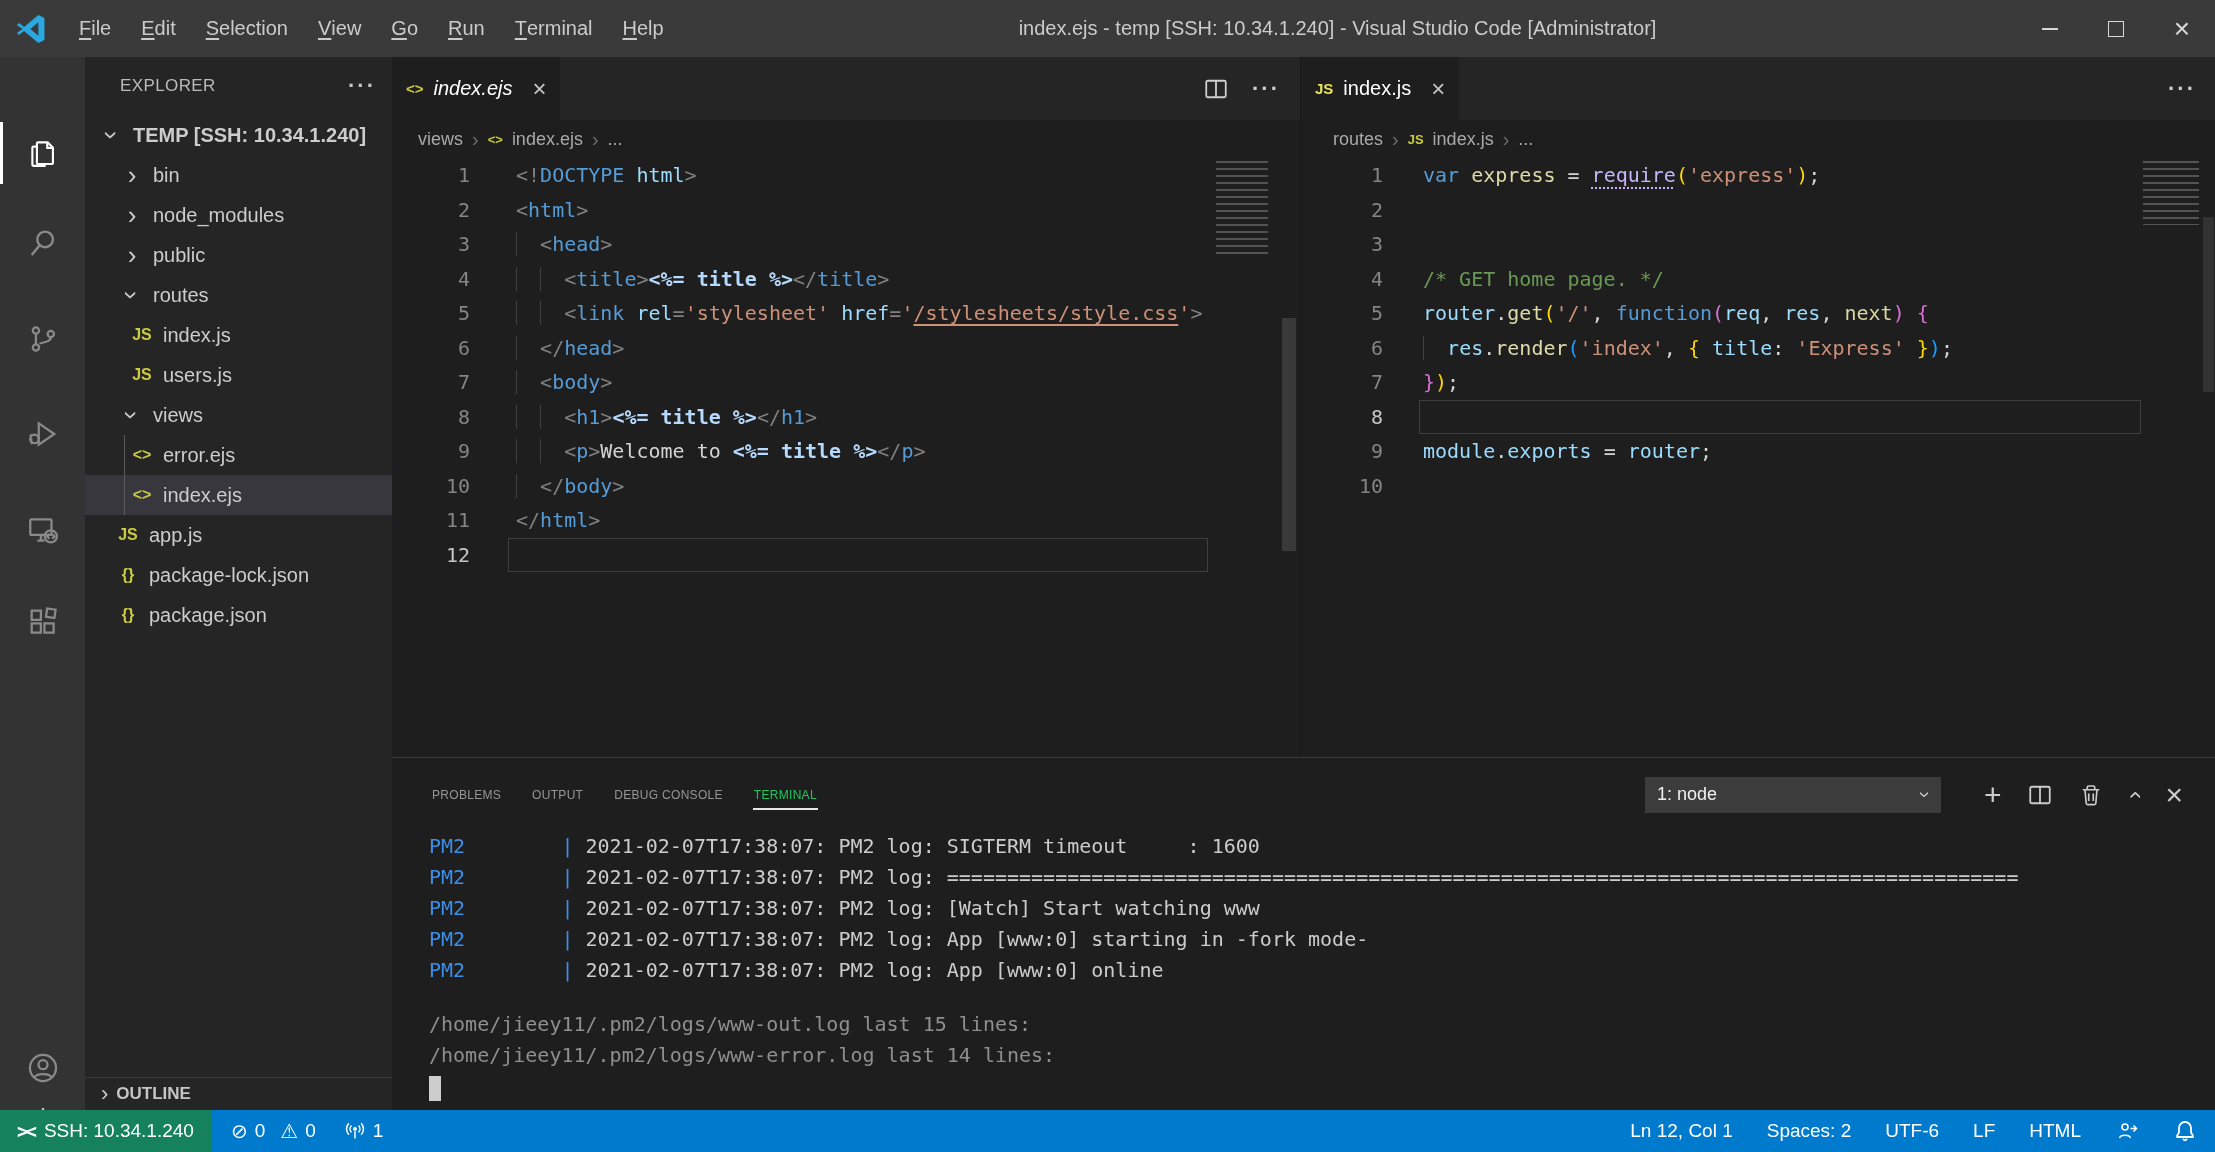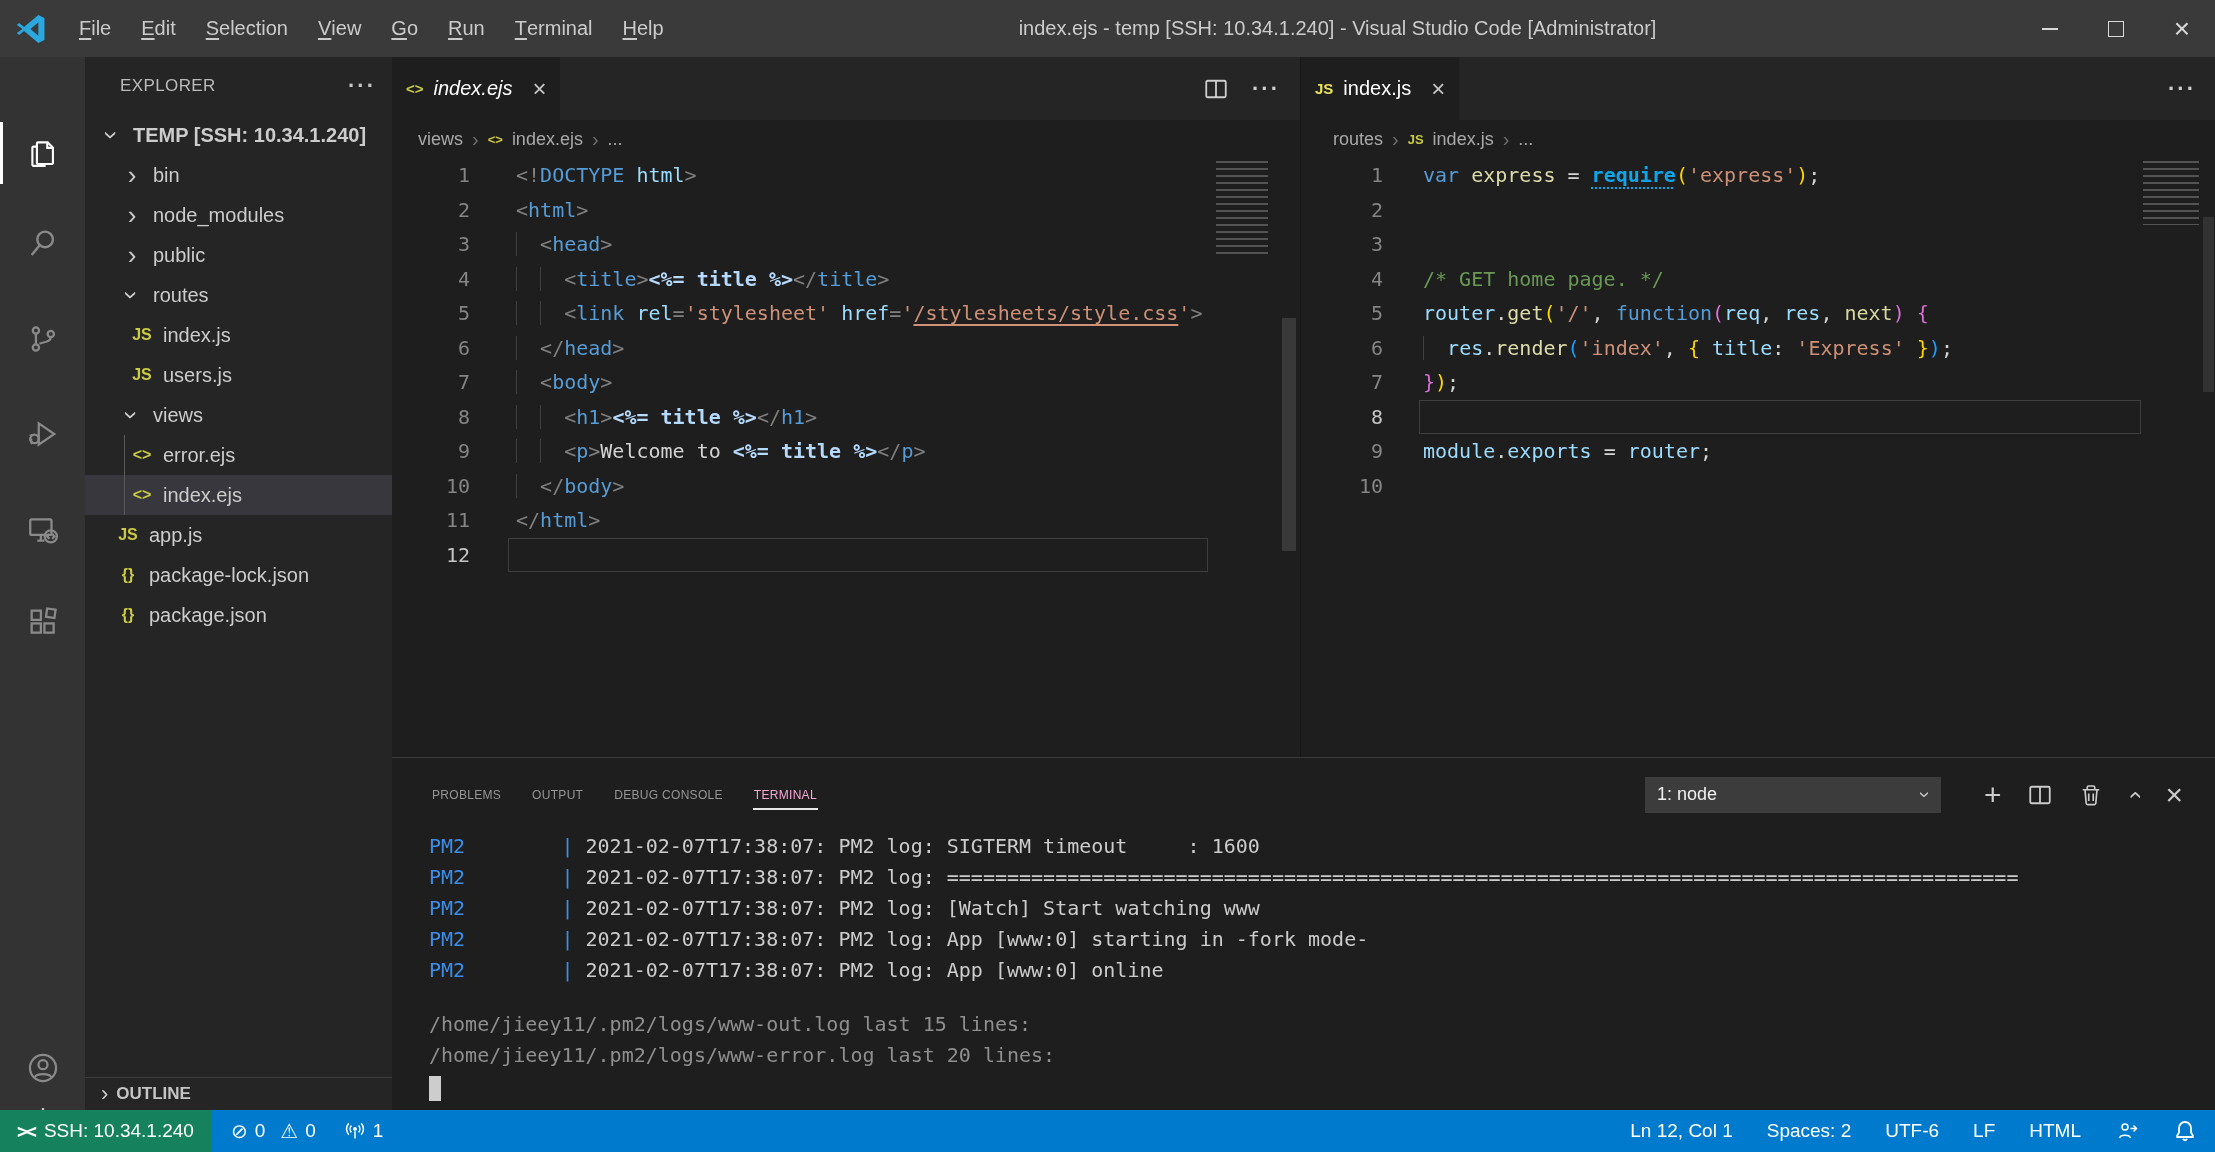--- a/index.html
+++ b/index.html
@@ -71,38 +71,38 @@
   #ed-right .code{padding-left:40px;margin-right:75px;}
   .cur .gutter{color:#c6c6c6;}
   .cur .code{position:relative;}
   .cur .code::after{content:"";position:absolute;left:38px;right:0;top:0;bottom:0;border:1px solid #3e3e3e;}
   #ed-right .cur .code::after{left:36px;}
 
   .tok-p{color:#808080;}.tok-t{color:#569cd6;}.tok-a{color:#9cdcfe;}
   .tok-s{color:#ce9178;}.tok-sl{color:#ce9178;text-decoration:underline;text-underline-offset:4px;}
   .tok-e{color:#b6dafd;font-weight:bold;}
   .tok-w{color:#d4d4d4;}.tok-k{color:#569cd6;}.tok-v{color:#9cdcfe;}
-  .tok-f{color:#dcdcaa;}.tok-fr{color:#0ea5e9;text-decoration:underline dotted;text-underline-offset:5px;font-weight:bold;}
+  .tok-f{color:#dcdcaa;}.tok-fr{color:#c4b5fd;text-decoration:underline dotted;text-underline-offset:5px;}
   .tok-pa{color:#d7d7a0;}.tok-c{color:#6a9955;}
   .tok-b1{color:#ffd700;}.tok-b2{color:#da70d6;}.tok-b3{color:#179fff;}
   .tok-i{background:linear-gradient(#404040,#404040) left top/1px 100% no-repeat;}
 
   .minimap{position:absolute;background:
       repeating-linear-gradient(180deg, rgba(170,170,170,.38) 0 2px, transparent 2px 7px);}
   #ed-left .minimap{left:824px;top:104px;width:52px;height:93px;}
   #ed-right .minimap{left:842px;top:104px;width:56px;height:64px;}
   .scroll-slider{position:absolute;background:rgba(110,110,110,.35);}
   #ed-left .scroll-slider{left:890px;top:261px;width:14px;height:233px;}
   #ed-right .scroll-slider{left:902px;top:160px;width:11px;height:175px;background:rgba(110,110,110,.25);}
 
   
   #panel{position:absolute;left:392px;right:0;top:757px;bottom:42px;background:#1e1e1e;border-top:1px solid #3a3a3a;}
   .panel-bar{height:73px;display:flex;align-items:center;padding-left:39px;gap:29px;}
   .panel-tab{font-size:12px;color:#969696;padding:8px 1px 6px 1px;letter-spacing:.3px;}
-  .panel-tab.active{color:#f9a8d4;border-bottom:2px solid #e7e7e7;}
+  .panel-tab.active{color:#22c55e;border-bottom:2px solid #e7e7e7;}
   .panel-actions{margin-left:auto;display:flex;align-items:center;gap:27px;padding-right:32px;color:#cccccc;}
   .term-select{width:272px;height:36px;background:#3c3c3c;color:#f0f0f0;font-size:18px;display:flex;align-items:center;
                justify-content:space-between;padding:0 12px;margin-right:16px;}
   .dd-chev{display:inline-block;transform:rotate(90deg);font-size:20px;color:#cccccc;}
   .pa-plus{font-size:30px;font-weight:300;line-height:1;}
   .pa-chevup{display:inline-block;transform:rotate(-90deg);font-size:24px;}
   .pa-close{font-size:30px;line-height:1;font-weight:300;}
   .term{position:absolute;left:37px;right:0;top:73px;bottom:0;overflow:hidden;}
   .term-line{height:31px;line-height:31px;font-family:"DejaVu Sans Mono",monospace;font-size:20px;white-space:pre;color:#cccccc;}
   .term-gap{height:23px;}
@@ -476,21 +476,21 @@
     </div>
   </div>
   <div class="term">
       <div class="term-line"><span class="tk-pm2">PM2</span><span class="tk-w">        </span><span class="tk-pm2">|</span><span class="tk-w"> 2021-02-07T17:38:07: PM2 log: SIGTERM timeout     : 1600</span></div>
       <div class="term-line"><span class="tk-pm2">PM2</span><span class="tk-w">        </span><span class="tk-pm2">|</span><span class="tk-w"> 2021-02-07T17:38:07: PM2 log: =========================================================================================</span></div>
       <div class="term-line"><span class="tk-pm2">PM2</span><span class="tk-w">        </span><span class="tk-pm2">|</span><span class="tk-w"> 2021-02-07T17:38:07: PM2 log: [Watch] Start watching www</span></div>
       <div class="term-line"><span class="tk-pm2">PM2</span><span class="tk-w">        </span><span class="tk-pm2">|</span><span class="tk-w"> 2021-02-07T17:38:07: PM2 log: App [www:0] starting in -fork mode-</span></div>
       <div class="term-line"><span class="tk-pm2">PM2</span><span class="tk-w">        </span><span class="tk-pm2">|</span><span class="tk-w"> 2021-02-07T17:38:07: PM2 log: App [www:0] online</span></div>
       <div class="term-gap"></div>
       <div class="term-line"><span class="tk-dim">/home/jieey11/.pm2/logs/www-out.log last 15 lines:</span></div>
-      <div class="term-line"><span class="tk-dim">/home/jieey11/.pm2/logs/www-error.log last 20 lines:</span></div>
+      <div class="term-line"><span class="tk-dim">/home/jieey11/.pm2/logs/www-error.log last 14 lines:</span></div>
       <div class="term-line"><span class="tk-cur"> </span></div>
     </div>
 </div>
 
 <div id="statusbar">
   <div class="sb-remote">
     <span class="remote-glyph">&gt;&lt;</span>
     <span>SSH: 10.34.1.240</span>
   </div>
   <div class="sb-group">

